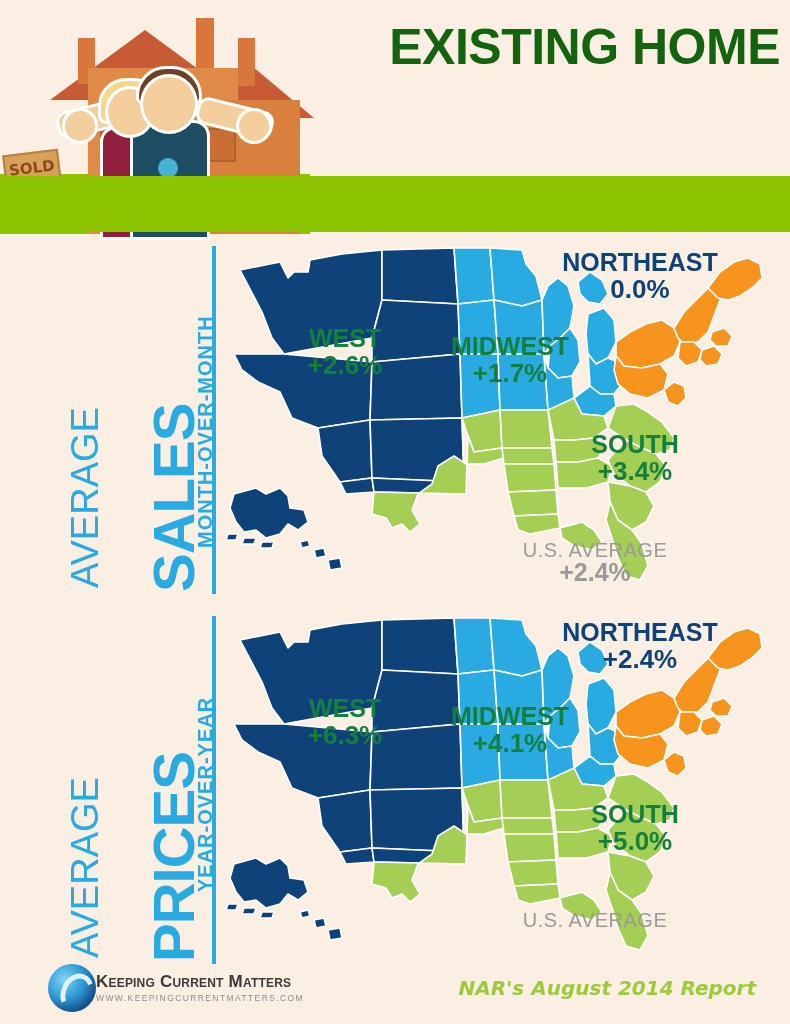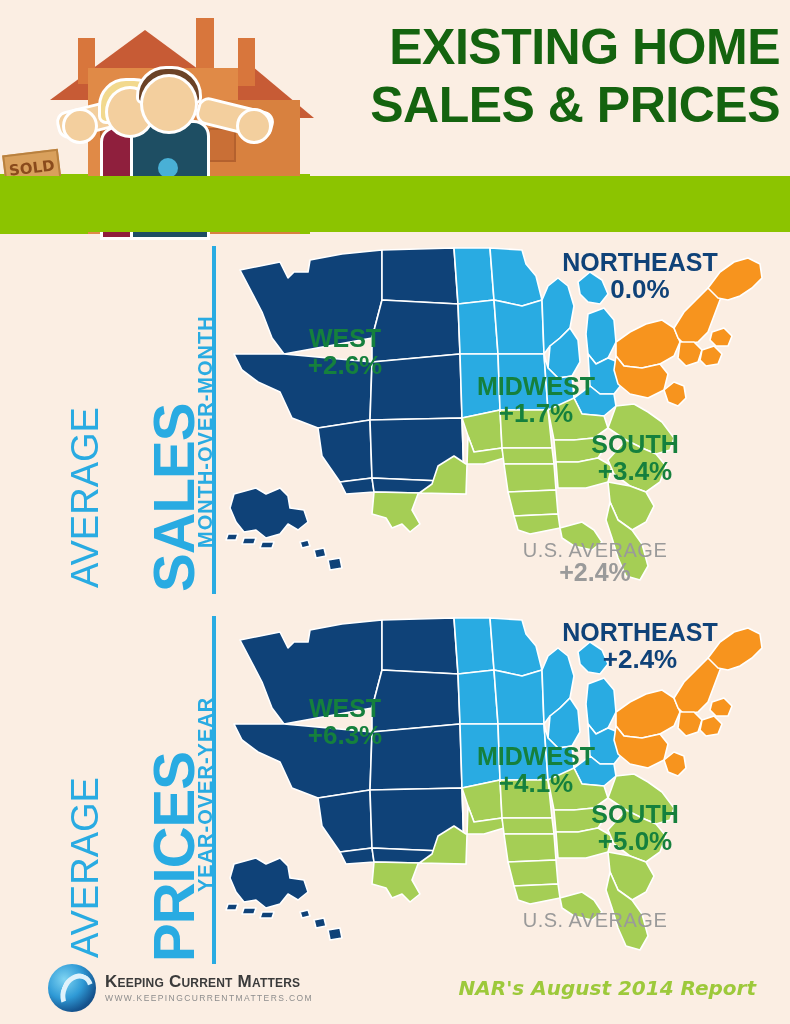--- a/index.html
+++ b/index.html
@@ -93,28 +93,28 @@
   .reglabel{position:absolute;text-align:center;font-weight:bold;line-height:1.02;}
   .reglabel .name{display:block;font-size:25px;}
   .reglabel .val{display:block;font-size:26px;}
   .lbl-white{color:#15803d;}
   .lbl-navy{color:#0f4278;}
   .lbl-gray{color:#9a9a9a;}
   .lbl-gray .name{font-size:20px;font-weight:normal;letter-spacing:0.5px;}
   .lbl-gray .val{font-size:25px;}
 
   .lbl-west{left:275px;top:326px;width:140px;}
-  .lbl-midwest{left:456px;top:334px;width:160px;margin-top:40px;}
+  .lbl-midwest{left:430px;top:334px;width:160px;}
   .lbl-northeast{left:545px;top:250px;width:190px;}
   .lbl-south{left:565px;top:432px;width:140px;}
   .lbl-usavg{left:495px;top:540px;width:200px;}
 
   
   .footer{position:absolute;left:0;top:952px;width:790px;height:72px;}
-  .logo{position:absolute;left:48px;top:12px;display:flex;align-items:center;gap:9px;}
+  .logo{position:absolute;left:48px;top:12px;display:flex;align-items:center;}
   .logo-mark{width:48px;height:48px;border-radius:50%;
     background:radial-gradient(circle at 34% 32%, #7fd4f2 0%, #2f9ad6 42%, #15548f 72%, #0d3b69 100%);
     position:relative;flex:0 0 auto;}
   .logo-mark::after{content:"";position:absolute;left:13px;top:9px;width:22px;height:30px;
     border:5px solid #dff2fb;border-radius:50%;border-right-color:transparent;border-bottom-color:transparent;
     transform:rotate(22deg);}
   .logo-text{display:flex;flex-direction:column;justify-content:center;}
   .logo-name{color:#3b3b3b;font-size:17px;font-weight:bold;letter-spacing:0.2px;font-variant:small-caps;line-height:20px;}
   .logo-url{color:#8d8d8d;font-size:8.5px;letter-spacing:1.4px;line-height:12px;}
   .nar{position:absolute;right:34px;top:24px;color:#9dc93b;font-size:20px;font-style:italic;font-weight:bold;
@@ -151,21 +151,20 @@
       <div class="person p-m-body"></div>
       <div class="person p-m-logo"></div>
       <div class="person p-w-hair"></div>
       <div class="person p-w-head"></div>
       <div class="person p-m-hair"></div>
       <div class="person p-m-head"></div>
     </div>
 
     <div class="header-title">
       <span>EXISTING HOME</span>
-      <span class="l2">SALES &amp; PRICES</span>
     </div>
 
     <div class="green-band"></div>
   </div>
 
   <div class="section sec-sales">
 
     <div class="vrule"></div>
 
     <div class="vlabel vl-average" style="left:64px;top:352px;">AVERAGE</div>

